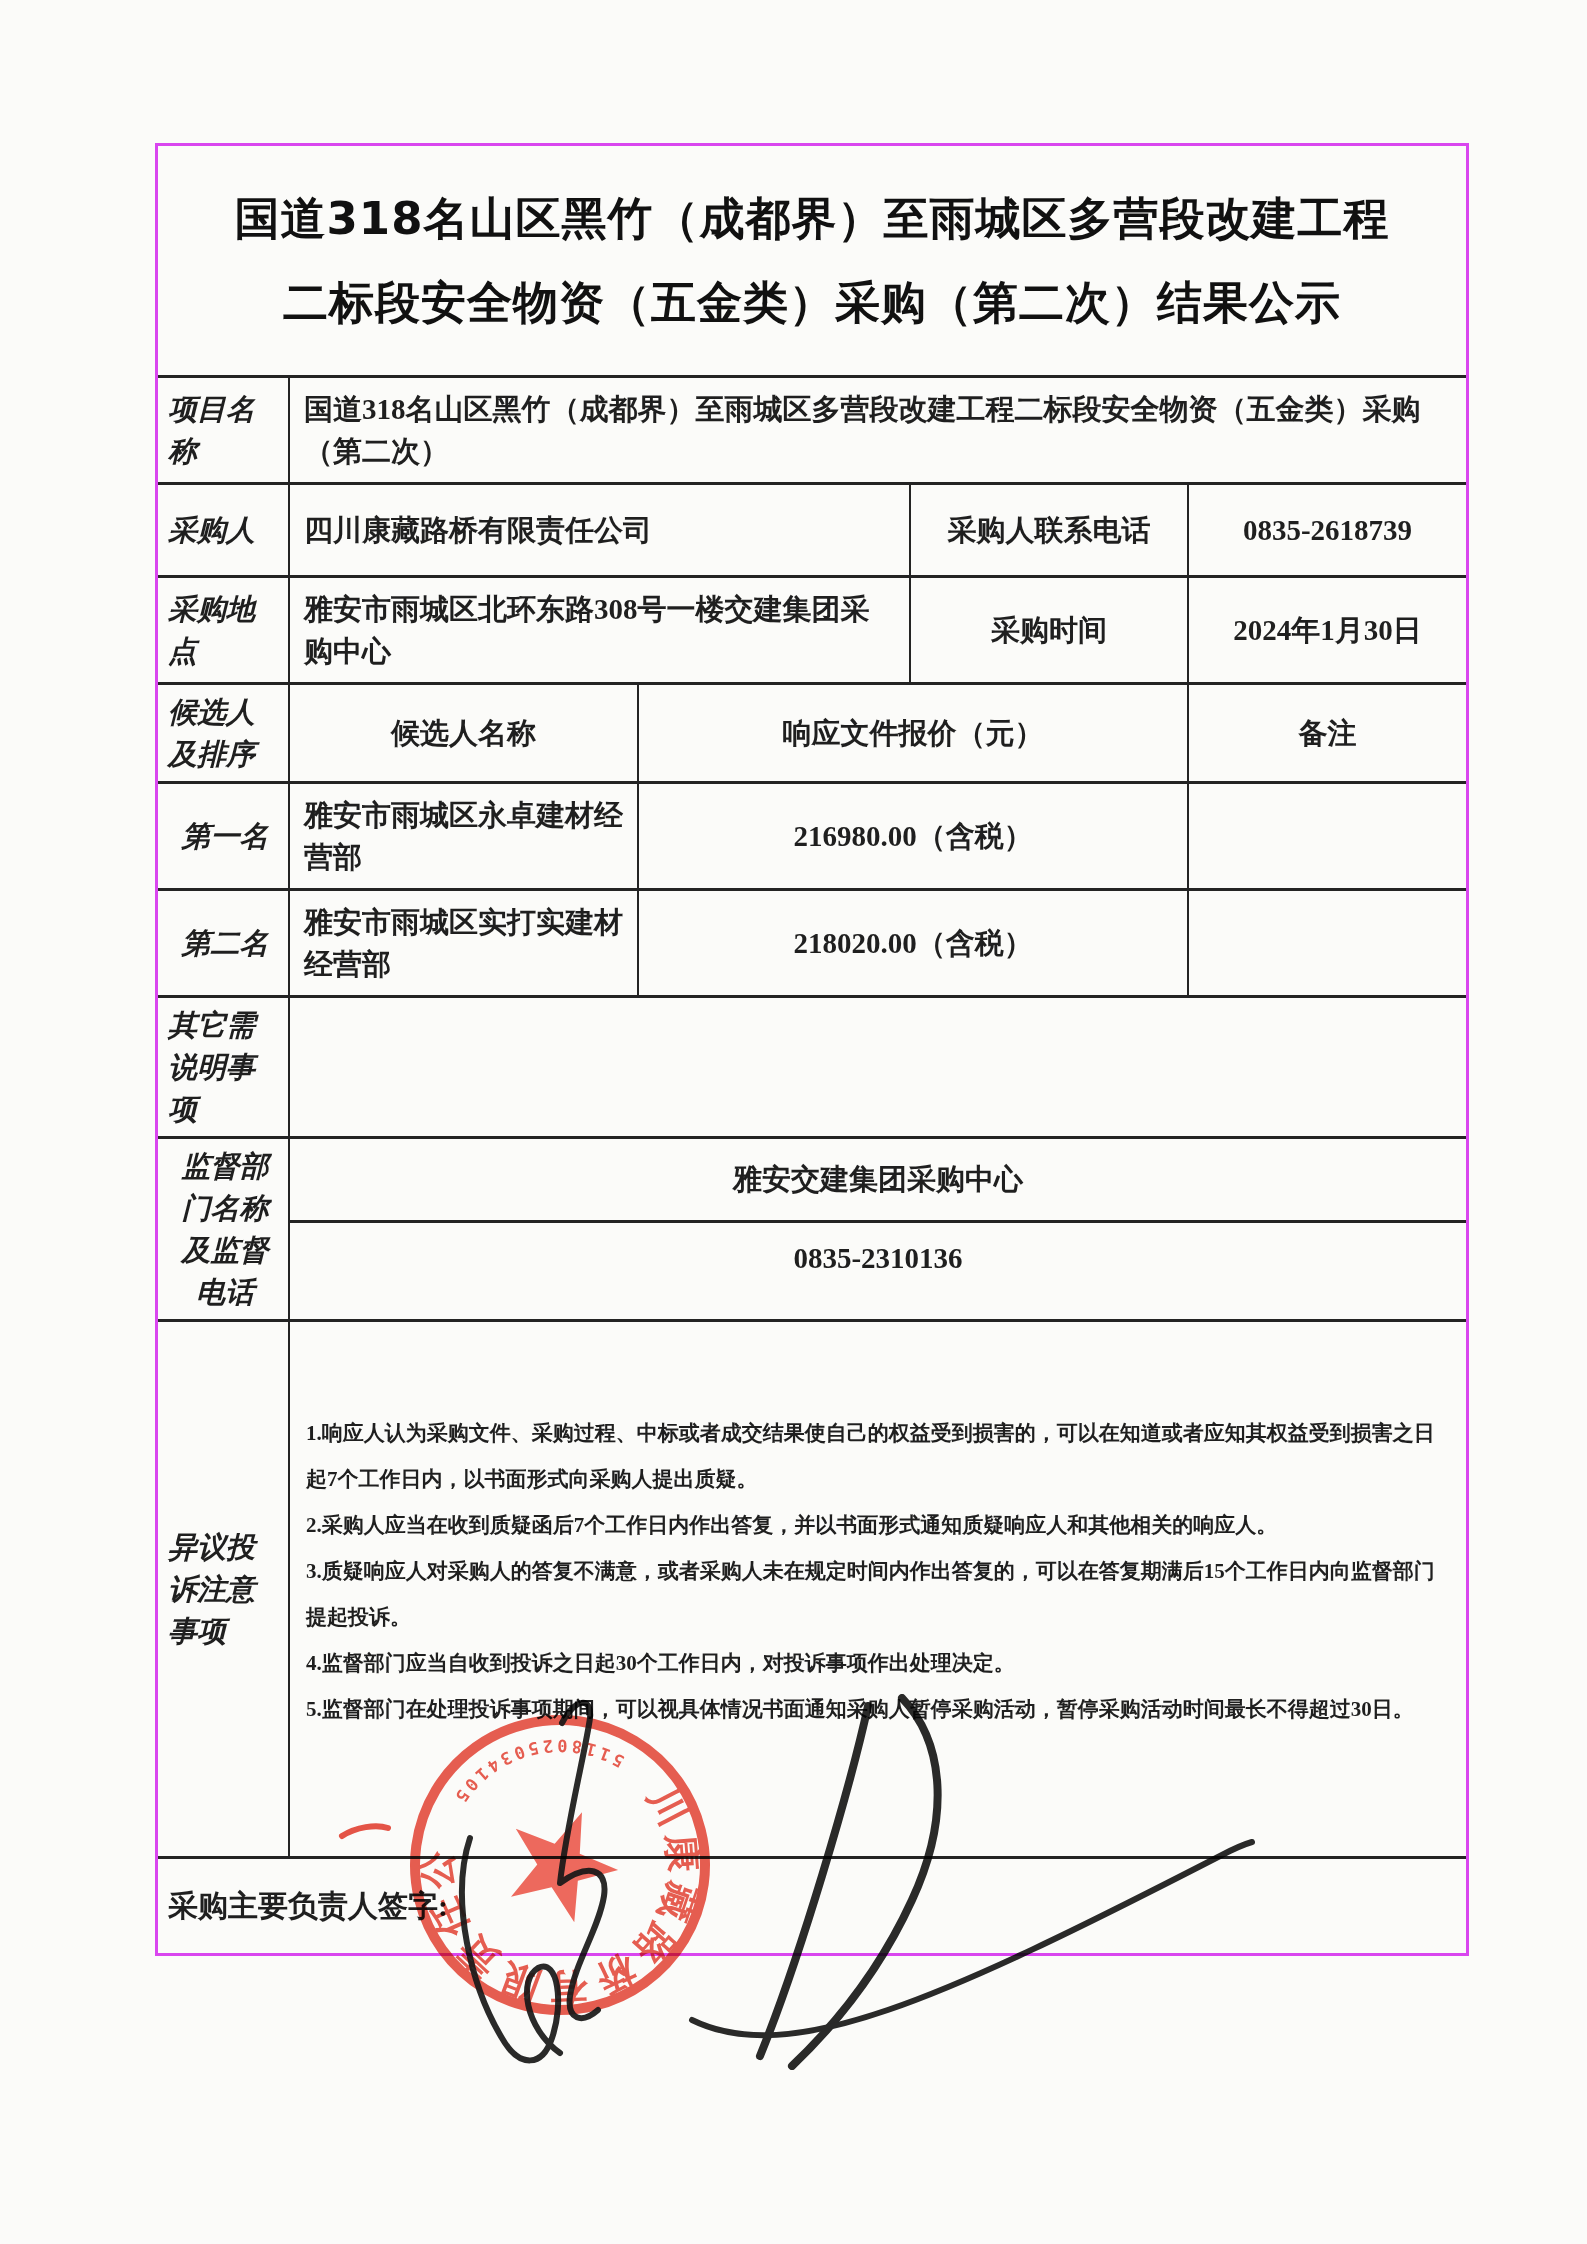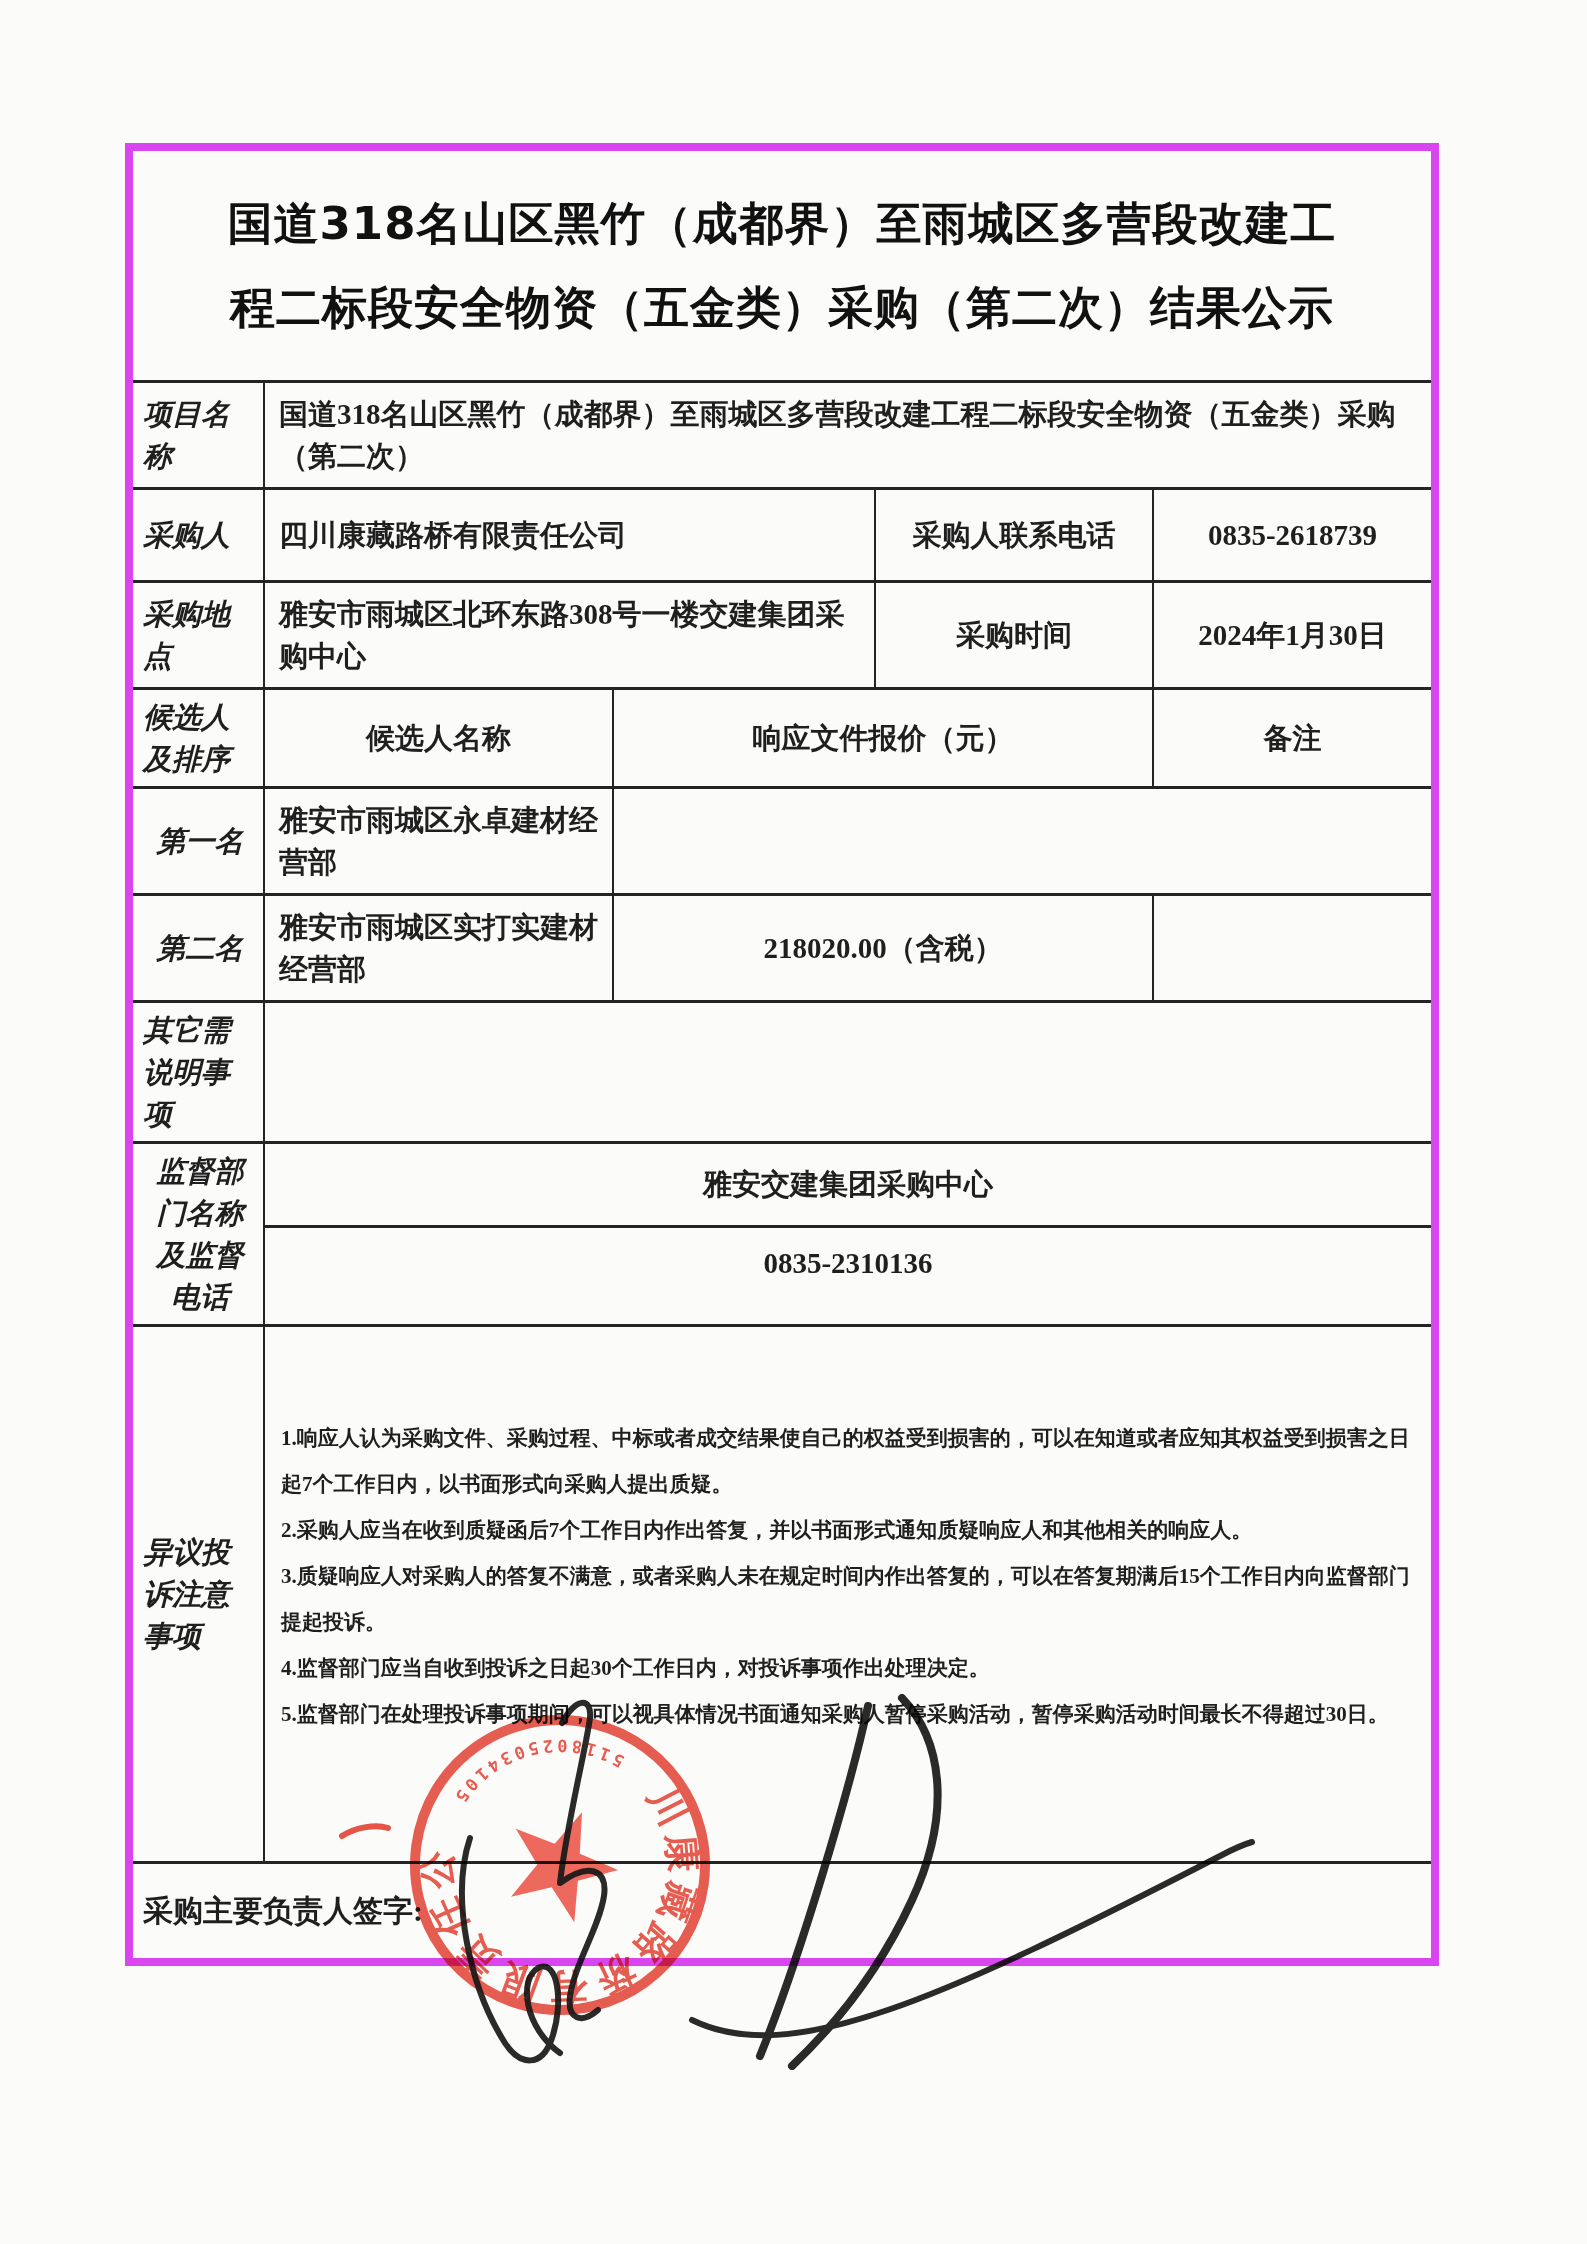--- a/index.html
+++ b/index.html
@@ -7,22 +7,22 @@
     width:1587px;height:2244px;
     background:#f2f2f0;
     font-family:"Liberation Serif","DejaVu Serif",serif;
     color:#1f1f1f;
   }
   .page{
     position:relative;width:1587px;height:2244px;
     background:#fbfbf9;overflow:hidden;
   }
   .doc-table{
-    position:absolute;left:125px;top:143px;width:1314px;
-    border:8px solid #d946ef;box-sizing:border-box;background:transparent;
+    position:absolute;left:155px;top:143px;width:1314px;
+    border:3px solid #d946ef;box-sizing:border-box;background:transparent;
   }
   .row{display:flex;border-top:3px solid #242424;align-items:stretch;}
   .row:first-child{border-top:none;}
   .cell{box-sizing:border-box;display:flex;align-items:center;font-size:29px;line-height:42px;font-weight:600;padding:10px 14px;}
   .cell + .cell,.subcol{border-left:2px solid #242424;}
   .label{flex:0 0 130px;padding:6px 6px 6px 10px;font-size:29px;line-height:42px;font-style:italic;}
   .grow{flex:1 1 auto;min-width:0;}
   .w278{flex:0 0 278px;}
   .w279{flex:0 0 279px;}
   .w349{flex:0 0 349px;}
@@ -102,20 +102,21 @@
     <div class="row r-candhead">
       <div class="cell label">候选人及排序</div>
       <div class="cell w349 center">候选人名称</div>
       <div class="cell grow center">响应文件报价（元）</div>
       <div class="cell w279 center">备注</div>
     </div>
 
     <div class="row r-cand1">
       <div class="cell label center bold700">第一名</div>
       <div class="cell w349 bold700">雅安市雨城区永卓建材经营部</div>
+      <div class="cell grow center bold700">216980.00（含税）</div>
       <div class="cell w279"></div>
     </div>
 
     <div class="row r-cand2">
       <div class="cell label center bold700">第二名</div>
       <div class="cell w349 bold700">雅安市雨城区实打实建材经营部</div>
       <div class="cell grow center bold700">218020.00（含税）</div>
       <div class="cell w279"></div>
     </div>
 

